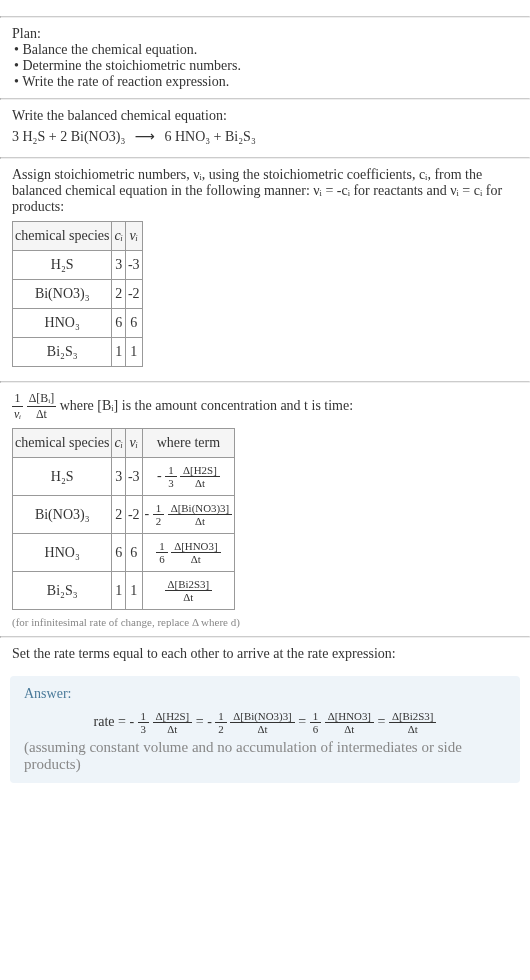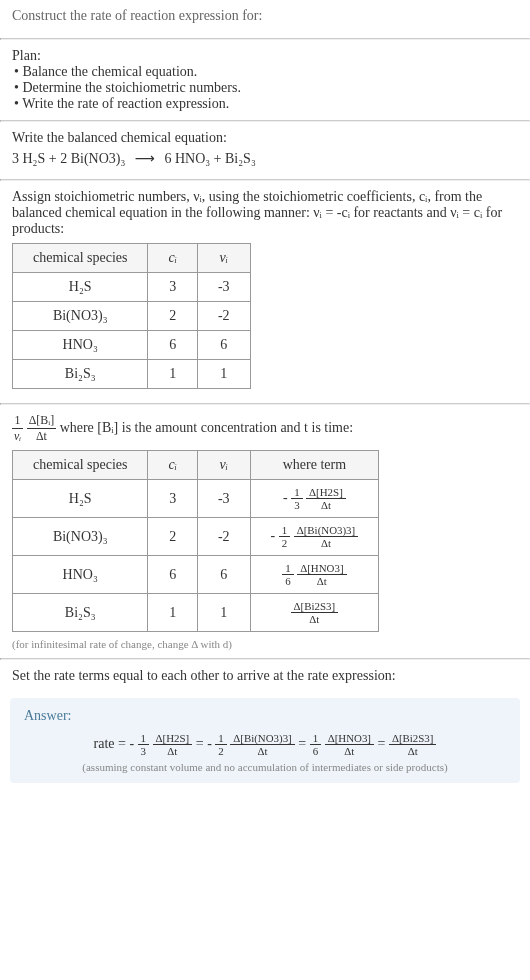--- a/index.html
+++ b/index.html
@@ -10,34 +10,33 @@
     .equation { font-family: 'Times New Roman', serif; margin: 4px 0; }
     .arrow { display: inline-block; margin: 0 6px; }
     .bullet { margin-left: 2px; }
     .frac { display: inline-block; vertical-align: middle; text-align: center; font-size: 0.85em; }
     .frac .num { display: block; border-bottom: 1px solid #333; padding: 0 2px; }
     .frac .den { display: block; padding: 0 2px; }
     .sfrac { display: inline-block; vertical-align: middle; text-align: center; font-size: 0.78em; line-height: 1.1; }
     .sfrac .num { display: block; border-bottom: 1px solid #333; padding: 0 3px; }
     .sfrac .den { display: block; padding: 0 3px; }
     table { border-collapse: collapse; margin: 6px 0; }
-    th, td { border: 1px solid #999; padding: 6px 20px; text-align: center; font-weight: normal; }
+    th, td { border: 1px solid #999; padding: 6px 2px; text-align: center; font-weight: normal; }
     th { background: #f5f5f5; }
     .note { color: #888; font-size: 11px; margin-top: 4px; }
     .answer-box { background: #eef4f9; border-radius: 4px; padding: 10px 14px; margin: 6px 10px 10px 10px; }
     .answer-label { color: #4a7a9a; margin-bottom: 8px; }
     .answer-line { text-align: center; margin: 4px 0; }
-    .answer-note { color: #888; font-size: 11px; text-align: center; margin-top: 0; }
+    .answer-note { color: #888; font-size: 15px; text-align: left; margin-top: 0; }
     .ital { font-style: italic; font-family: Liberation Serif, serif; }
   </style>
 </head>
 <body>
 
 <div class="section">
-  <div class="prompt">Construct the rate of reaction expression for:</div>
 </div>
 <hr class="divider">
 
 <div class="section">
   <div>Plan:</div>
   <div class="bullet">• Balance the chemical equation.</div>
   <div class="bullet">• Determine the stoichiometric numbers.</div>
   <div class="bullet">• Write the rate of reaction expression.</div>
 </div>
 <hr class="divider">
@@ -140,21 +139,21 @@
     <tr>
       <td>Bi₂S₃</td>
       <td>1</td>
       <td>1</td>
       <td>
         <span class="sfrac"><span class="num">Δ[Bi2S3]</span><span class="den">Δt</span></span>
       </td>
     </tr>
   </tbody>
     </table>
-  <div class="note">(for infinitesimal rate of change, change Δ with d)</div>
+  <div class="note">(for infinitesimal rate of change, replace Δ where d)</div>
 </div>
 <hr class="divider">
 
 <div class="section">
   <div>Set the rate terms equal to each other to arrive at the rate expression:</div>
 </div>
 
 <div class="answer-box">
   <div class="answer-label">Answer:</div>
   <div class="answer-line">

